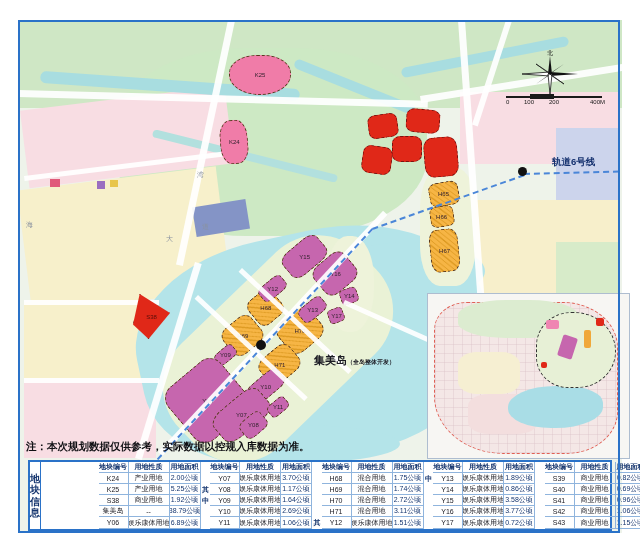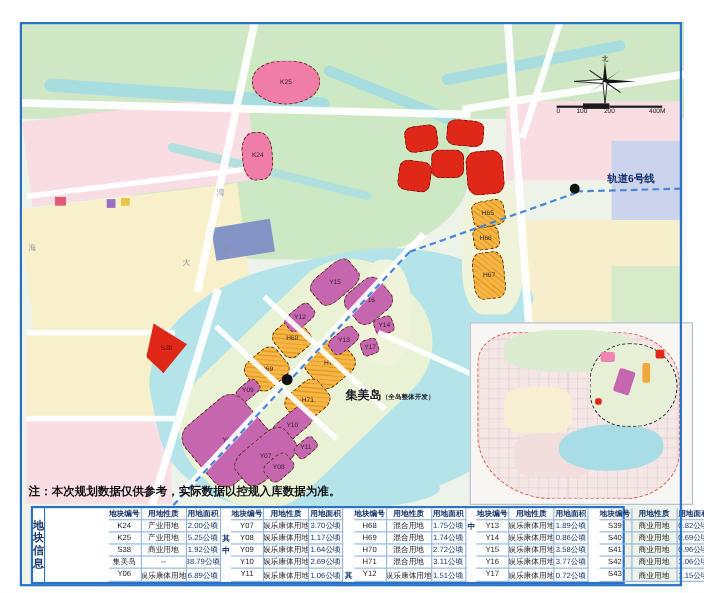--- a/index.html
+++ b/index.html
@@ -34,21 +34,21 @@
   .inset .land{position:absolute;left:6px;top:8px;width:182px;height:150px;background:#f4e7e6;
          border:1px dashed #e06055;border-radius:18% 30% 28% 38%;
          background-image:repeating-linear-gradient(0deg,rgba(215,190,195,.35) 0 1px,transparent 1px 9px),
                           repeating-linear-gradient(90deg,rgba(215,190,195,.35) 0 1px,transparent 1px 9px);}
   .inset .greens{position:absolute;left:30px;top:6px;width:120px;height:38px;background:#dcecd0;border-radius:40%;}
   .inset .lake{position:absolute;left:80px;top:92px;width:95px;height:42px;background:#a9dde6;border-radius:50% 40% 50% 45%;}
   .inset .blob{position:absolute;left:108px;top:18px;width:78px;height:74px;background:#e7f0d6;
          border:1.5px dashed #333;border-radius:46% 54% 50% 42%;z-index:2;}
   .inset .bit{position:absolute;z-index:3;border-radius:2px;}
   
-  .tablewrap{position:absolute;left:28px;top:460px;width:540px;height:71px;background:#fff;
+  .tablewrap{position:absolute;left:28px;top:460px;width:584px;height:71px;background:#fff;
          border:2px solid #2a72c8;box-sizing:border-box;z-index:30;display:flex;gap:48px;}
   .rowhead{width:26px;display:flex;align-items:center;justify-content:center;text-align:center;
          font-size:10px;font-weight:bold;color:#15356e;border-right:1.5px solid #2a72c8;line-height:1.15;}
   .groups{flex:1;display:flex;}
   .tgroup{display:grid;grid-template-columns:9px 30px 41px 31px;grid-auto-rows:11.1px;margin-left:0.5px;}
   .tc{font-size:7px;display:flex;align-items:center;justify-content:center;white-space:nowrap;
       border-bottom:1px solid #8fb4dd;border-right:1px solid #8fb4dd;color:#1a1a22;overflow:hidden;}
   .tc.th{color:#15356e;font-weight:bold;}
   .tc.mk{border:none;font-weight:bold;color:#15356e;font-size:7px;}
   .tc.area{color:#15356e;}

